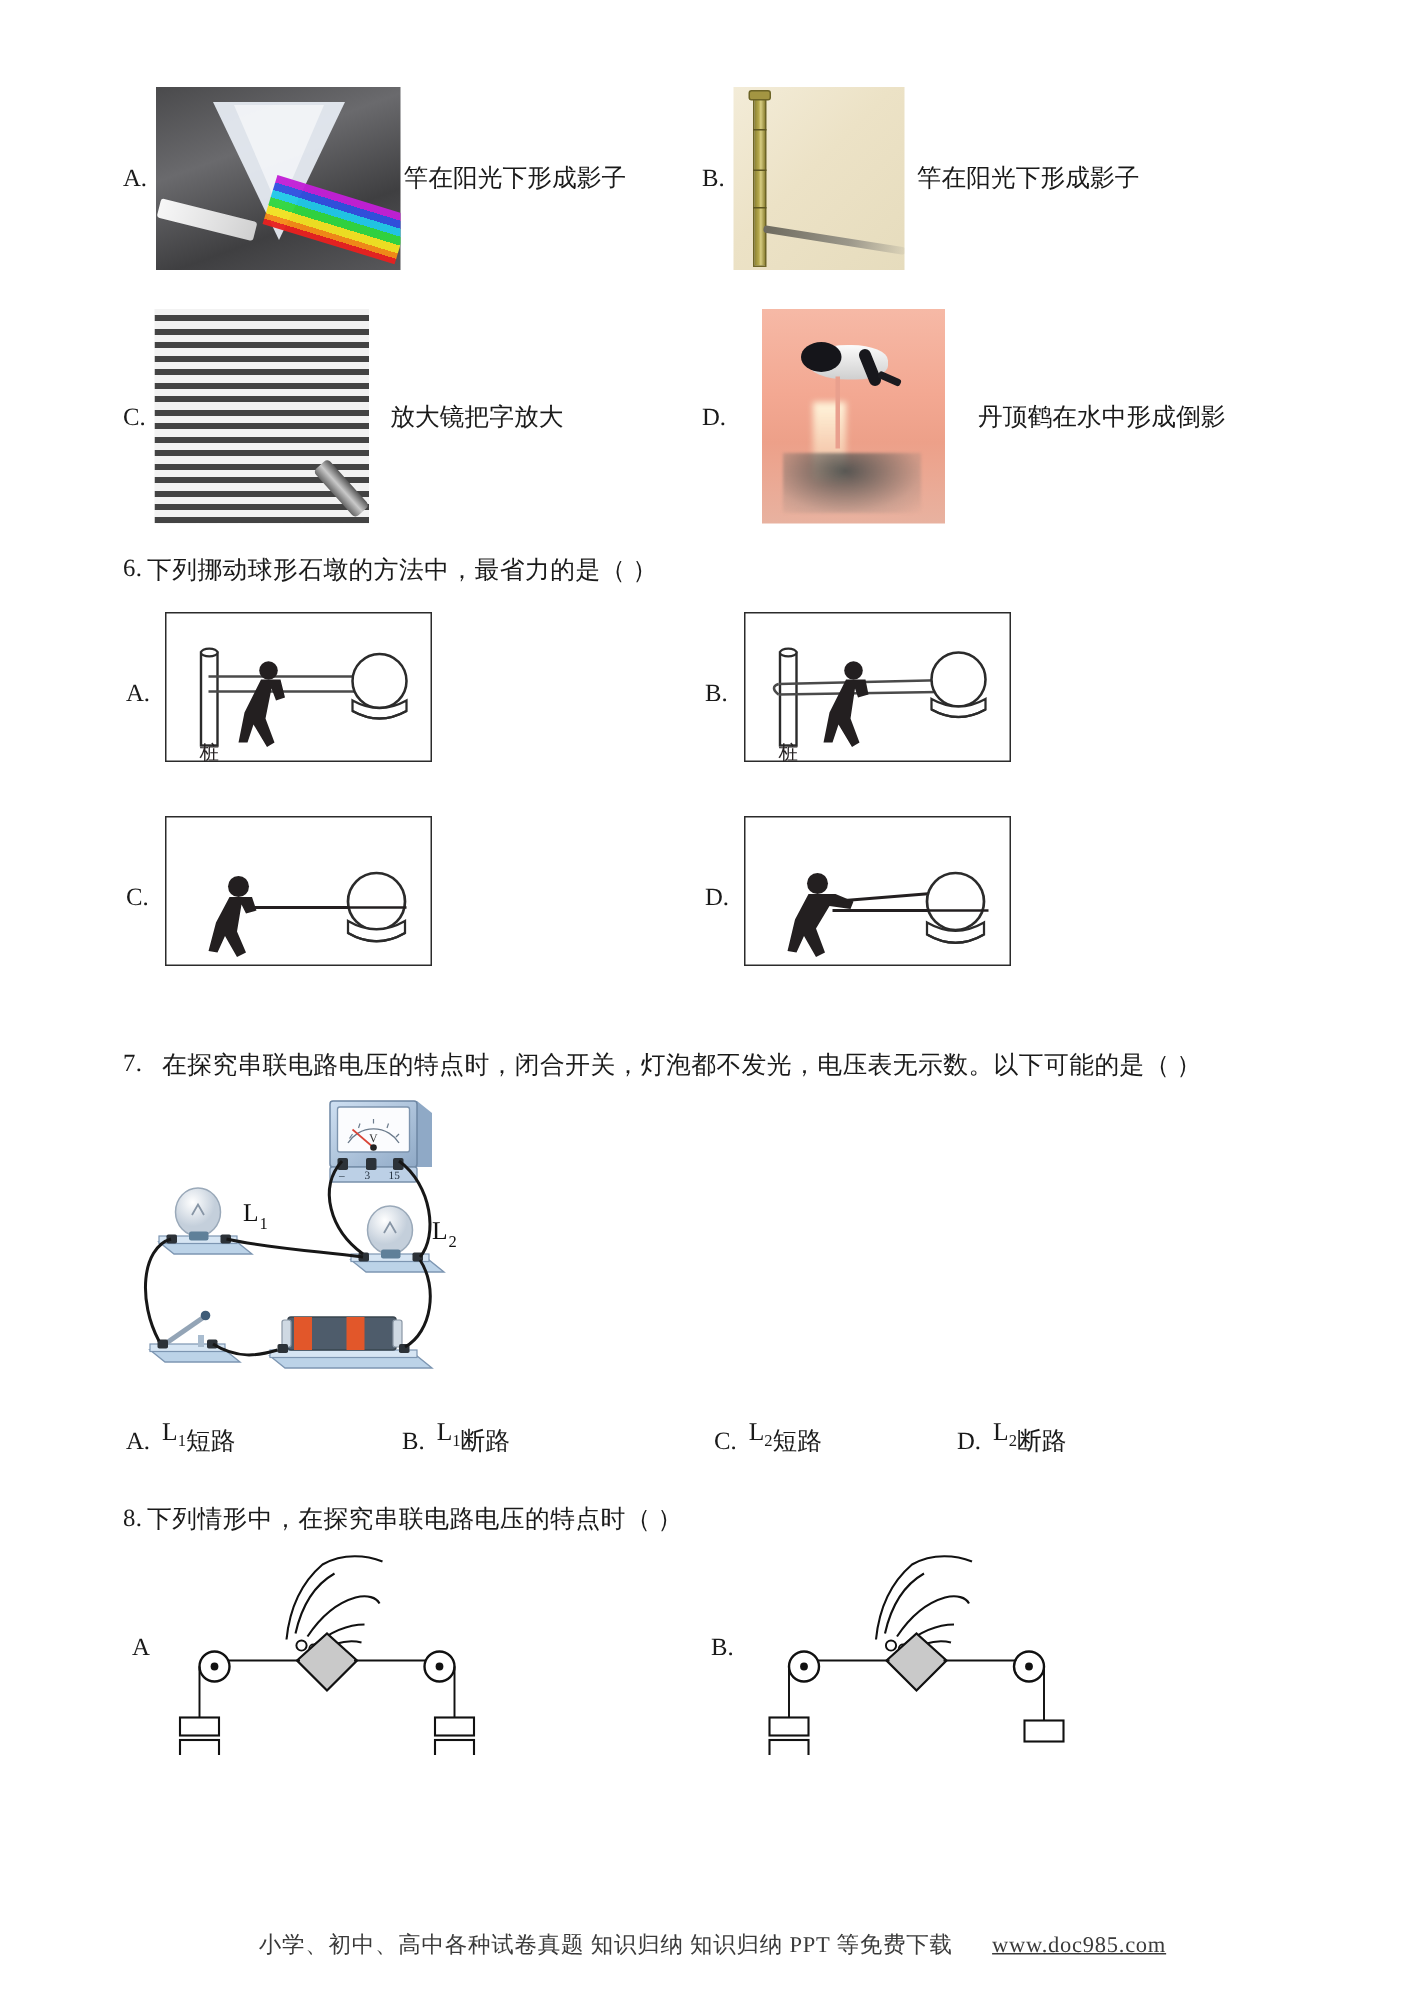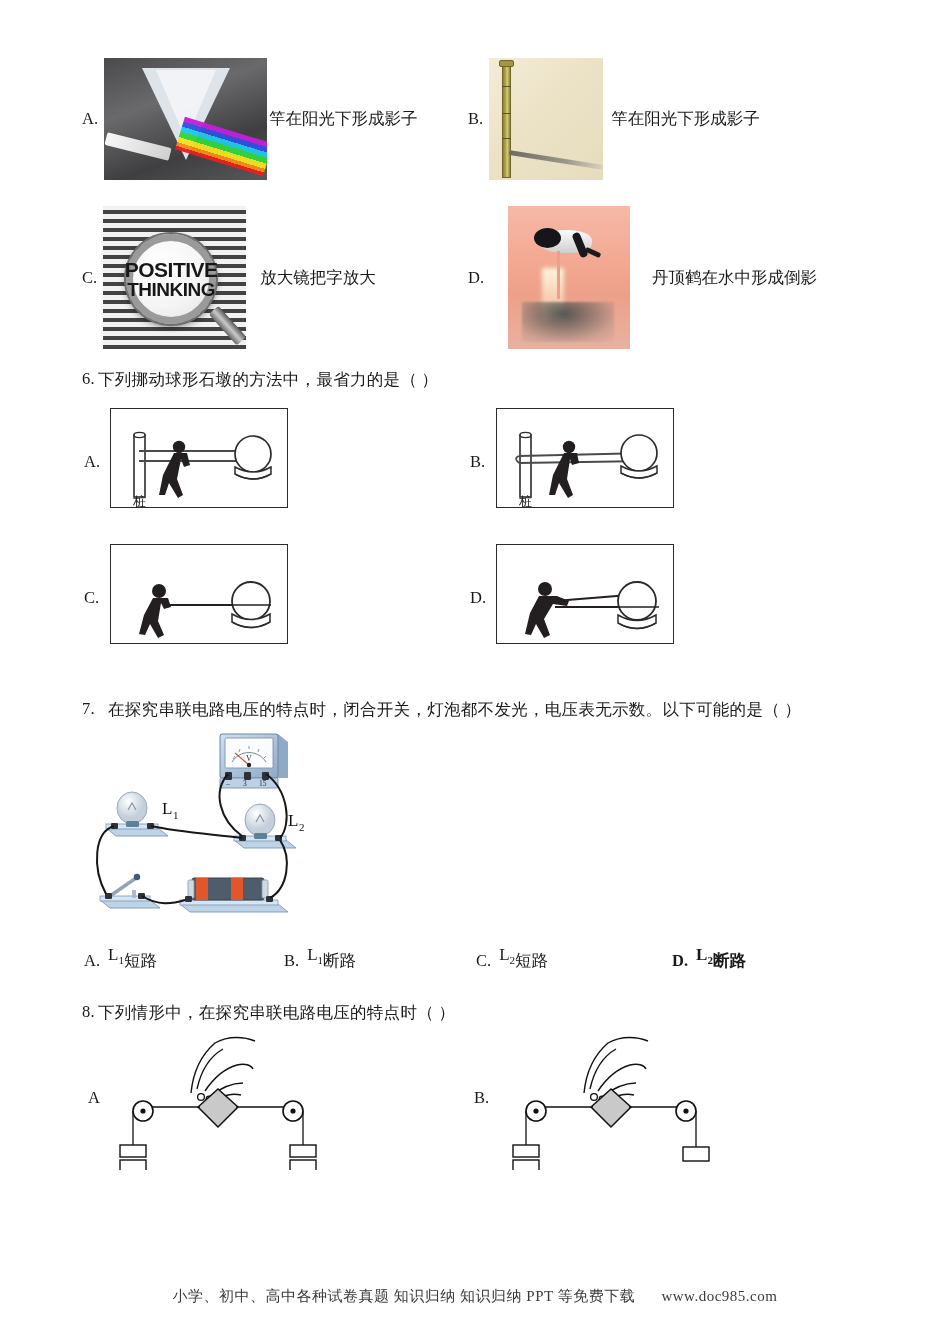--- a/index.html
+++ b/index.html
@@ -198,21 +198,21 @@
   .balance { position: absolute; }
 
   
   .footer {
     position: absolute; left: 0; right: 0; bottom: 38px;
     text-align: center;
     font-size: 15px;
     color: #3a3a3a;
     letter-spacing: .5px;
   }
-  .footer .url { font-family: "Liberation Serif", serif; }
+  .footer .url { font-family: "Liberation Serif", serif; text-decoration: underline; }
 </style>
 </head>
 <body>
 
 <div class="page">
 
   <div class="photo-row" style="left:82px; top:58px;">
     <span class="opt-letter">A.</span>
     <div class="photo-frame prism-photo" style="margin-left:6px;">
       <div class="prism-tri"></div>
@@ -233,24 +233,20 @@
       <div class="pole-seg" style="top:80px;"></div>
       <div class="pole-shadow"></div>
     </div>
     <span class="opt-caption" style="margin-left:8px;">竿在阳光下形成影子</span>
   </div>
 
   <div class="photo-row" style="left:82px; top:206px;">
     <span class="opt-letter">C.</span>
     <div class="photo-frame mag-photo" style="margin-left:6px;">
       <div class="wordcloud"></div>
-      <div class="mag-lens">
-        <span class="mag-w1">POSITIVE</span>
-        <span class="mag-w2">THINKING</span>
-      </div>
       <div class="mag-handle"></div>
     </div>
     <span class="opt-caption" style="margin-left:14px;">放大镜把字放大</span>
   </div>
 
   <div class="photo-row" style="left:468px; top:206px;">
     <span class="opt-letter">D.</span>
     <div class="photo-frame crane-photo" style="margin-left:24px;">
       <div class="sun-glow"></div>
       <div class="crane-body"></div>
@@ -442,29 +438,29 @@
         <path d="M50 168 C 66 178, 80 176, 93 172"></path>
       </g>
     </svg>
   </div>
 
   <div style="position:absolute; left:84px; top:950px; width:790px;">
     <span style="position:absolute; left:0;">
       <span class="opt-letter">A.</span>
       <span style="font-size:17px; position:relative; top:-6px; margin-left:4px;">L</span><span style="font-size:11px; position:relative; top:-2px;">1</span><span class="opt-caption">短路</span>
     </span>
-    <span style="position:absolute; left:200px;">
+    <span style="position:absolute; left:184px;">
       <span class="opt-letter">B.</span>
       <span style="font-size:17px; position:relative; top:-6px; margin-left:4px;">L</span><span style="font-size:11px; position:relative; top:-2px;">1</span><span class="opt-caption">断路</span>
     </span>
     <span style="position:absolute; left:392px;">
       <span class="opt-letter">C.</span>
       <span style="font-size:17px; position:relative; top:-6px; margin-left:4px;">L</span><span style="font-size:11px; position:relative; top:-2px;">2</span><span class="opt-caption">短路</span>
     </span>
-    <span style="position:absolute; left:588px;font-weight:bold;">
+    <span style="position:absolute; left:554px;">
       <span class="opt-letter">D.</span>
       <span style="font-size:17px; position:relative; top:-6px; margin-left:4px;">L</span><span style="font-size:11px; position:relative; top:-2px;">2</span><span class="opt-caption">断路</span>
     </span>
   </div>
 
   <div style="position:absolute; left:82px; top:1002px; display:flex;">
     <span class="qtext">8.</span>
     <span class="qtext" style="margin-left:3px;">下列情形中，在探究串联电路电压的特点时（      ）</span>
   </div>
 

